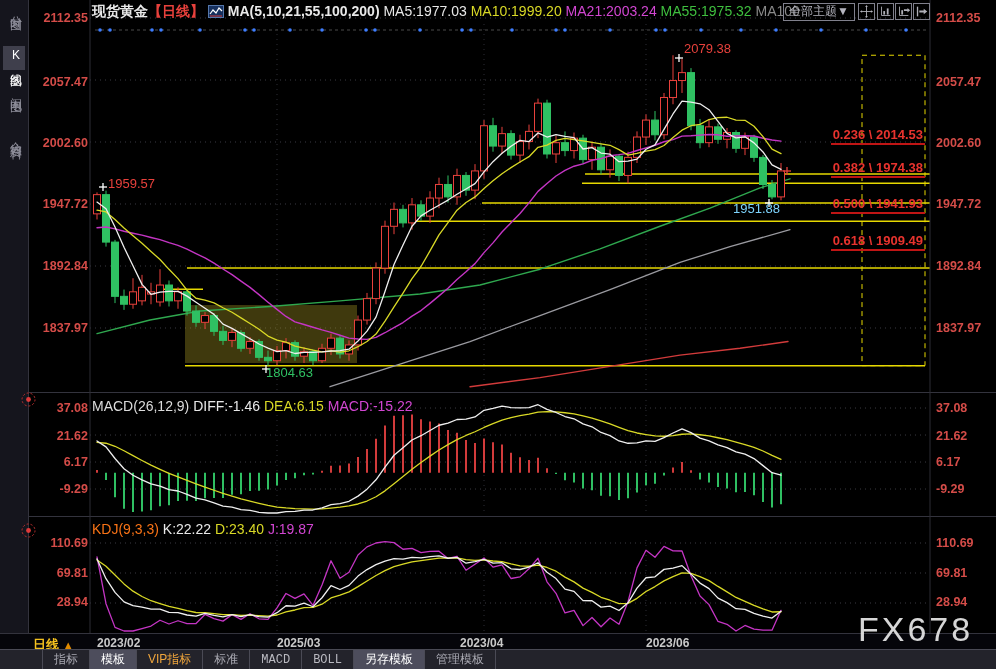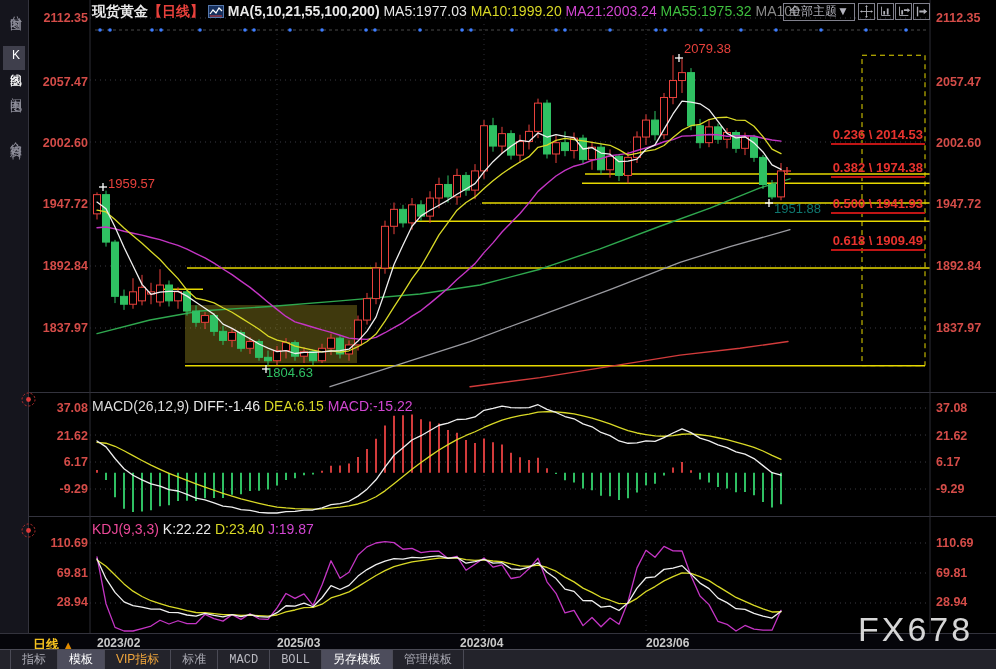--- a/index.html
+++ b/index.html
@@ -27,21 +27,21 @@
        border-bottom:2px solid #c01515;padding:0 2px 1px 2px;}
   .ann{position:absolute;font-size:13px;font-weight:400;white-space:nowrap;}
   
   #datebar{position:absolute;left:0;top:633px;width:996px;height:16px;background:#05050a;border-top:1px solid #33333d;}
   .dlab{position:absolute;top:2px;font-size:12px;font-weight:700;color:#c9c9c9;}
   #period{position:absolute;left:33px;top:2px;font-size:13px;font-weight:700;color:#f5c21f;cursor:pointer;}
   #period .tri{color:#e08a00;font-size:11px;}
   #tabbar{position:absolute;left:0;top:649px;width:996px;height:20px;background:#23232b;border-top:1px solid #4a4a55;
           display:flex;align-items:stretch;padding-left:10px;box-sizing:border-box;}
   .tab{display:flex;align-items:center;padding:0 11px;font-size:12px;color:#a9a9b2;border-right:1px solid #4a4a55;cursor:pointer;}
-  .tab:first-child{border-left:1px solid #4a4a55;}
+  .tab:first-child{border-left:1px solid #4a4a55;margin-left:32px;}
   .tab.selected{background:#4d4d5c;color:#fff;}
   .tab.vip{color:#f0a63c;}
   .tab.mono{font-family:"Liberation Mono",monospace;color:#b9b9c0;}
   #watermark{position:absolute;left:858px;top:610px;font-size:34px;letter-spacing:3px;color:#e2e2e2;opacity:.95;
              font-family:"Liberation Sans",sans-serif;}
 </style>
 </head>
 <body>
 
 <div id="app">
@@ -408,31 +408,31 @@
   </svg>
 
   <div class="fib" style="top:127px">0.236 \ 2014.53</div>
   <div class="fib" style="top:160px">0.382 \ 1974.38</div>
   <div class="fib" style="top:196px">0.500 \ 1941.93</div>
   <div class="fib" style="top:233px">0.618 \ 1909.49</div>
 
   <div class="ann" style="left:108px;top:176px;color:#e8413c">1959.57</div>
   <div class="ann" style="left:684px;top:41px;color:#e8413c">2079.38</div>
   <div class="ann" style="left:266px;top:365px;color:#2fc062">1804.63</div>
-  <div class="ann" style="left:774px;top:201px;color:#0f766e">1951.88</div>
+  <div class="ann" style="left:733px;top:201px;color:#7dd3fc">1951.88</div>
 
   <div class="hdr" style="left:92px;top:398px">
     <span class="t-white" style="font-weight:400;color:#dcdcdc">MACD(26,12,9)</span>
     <span class="ma5">DIFF:-1.46</span>
     <span class="ma10">DEA:6.15</span>
     <span class="ma21">MACD:-15.22</span>
   </div>
 
   <div class="hdr" style="left:92px;top:521px">
-    <span class="t-white" style="font-weight:400;color:#ec4899">KDJ(9,3,3)</span>
+    <span class="t-white" style="font-weight:400;color:#f97316">KDJ(9,3,3)</span>
     <span class="ma5">K:22.22</span>
     <span class="ma10">D:23.40</span>
     <span class="ma21">J:19.87</span>
   </div>
 
   <svg class="abs" style="left:20px;top:391px" width="17" height="17">
     <circle cx="8.5" cy="8.5" r="6.5" fill="none" stroke="#c03030" stroke-dasharray="2,2"></circle>
     <circle cx="8.5" cy="8.5" r="2.4" fill="#e03a3a"></circle>
   </svg>
   <svg class="abs" style="left:20px;top:522px" width="17" height="17">

